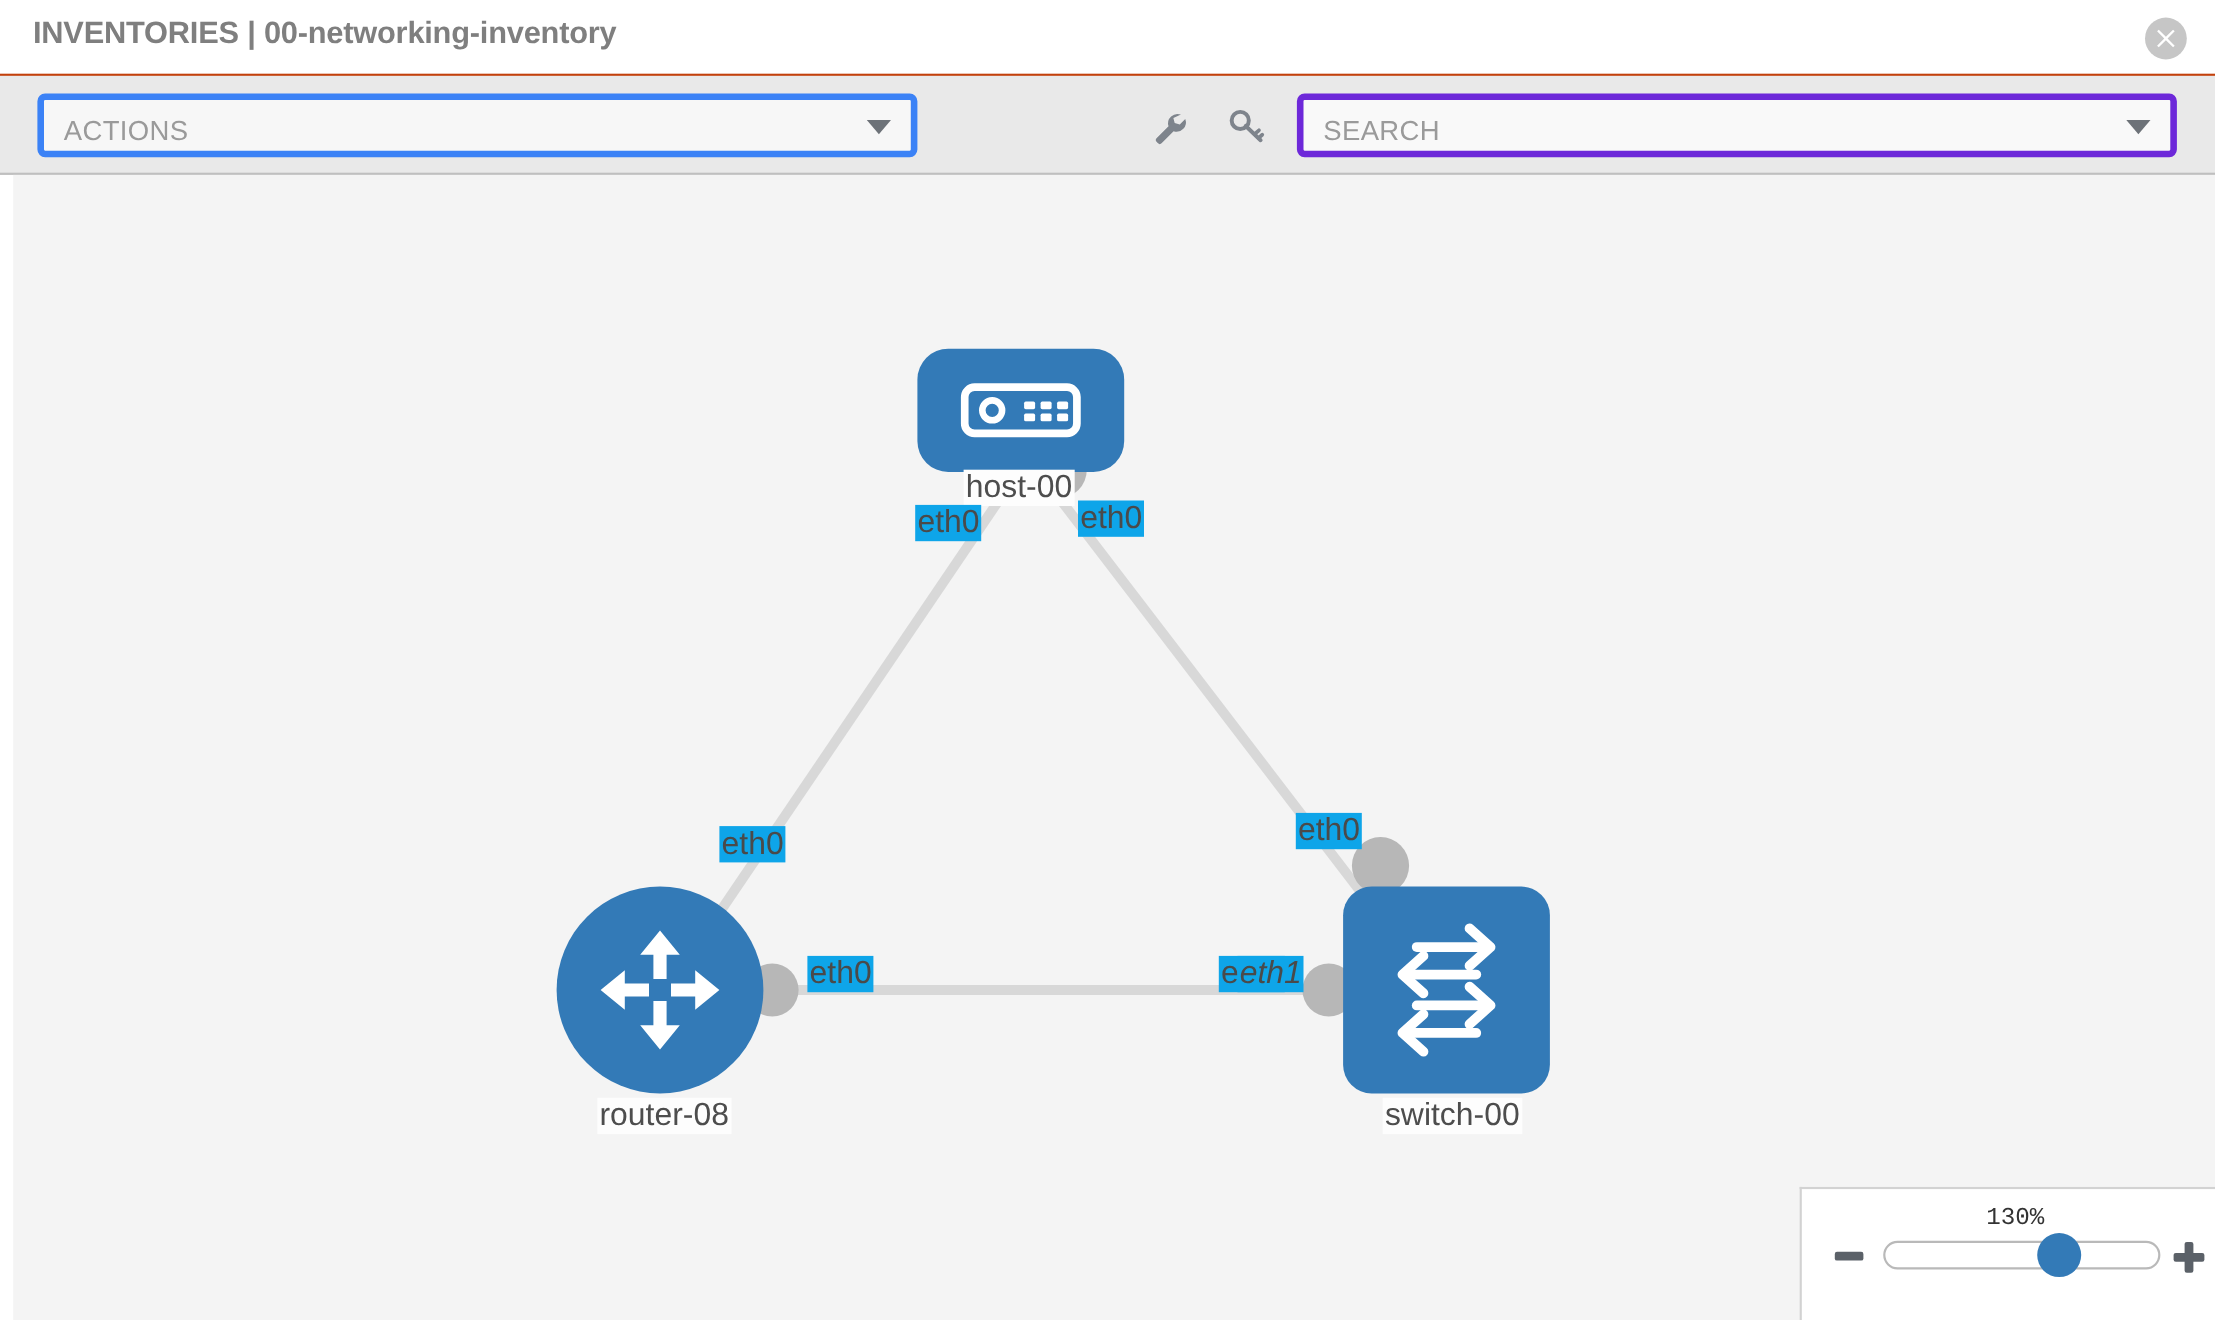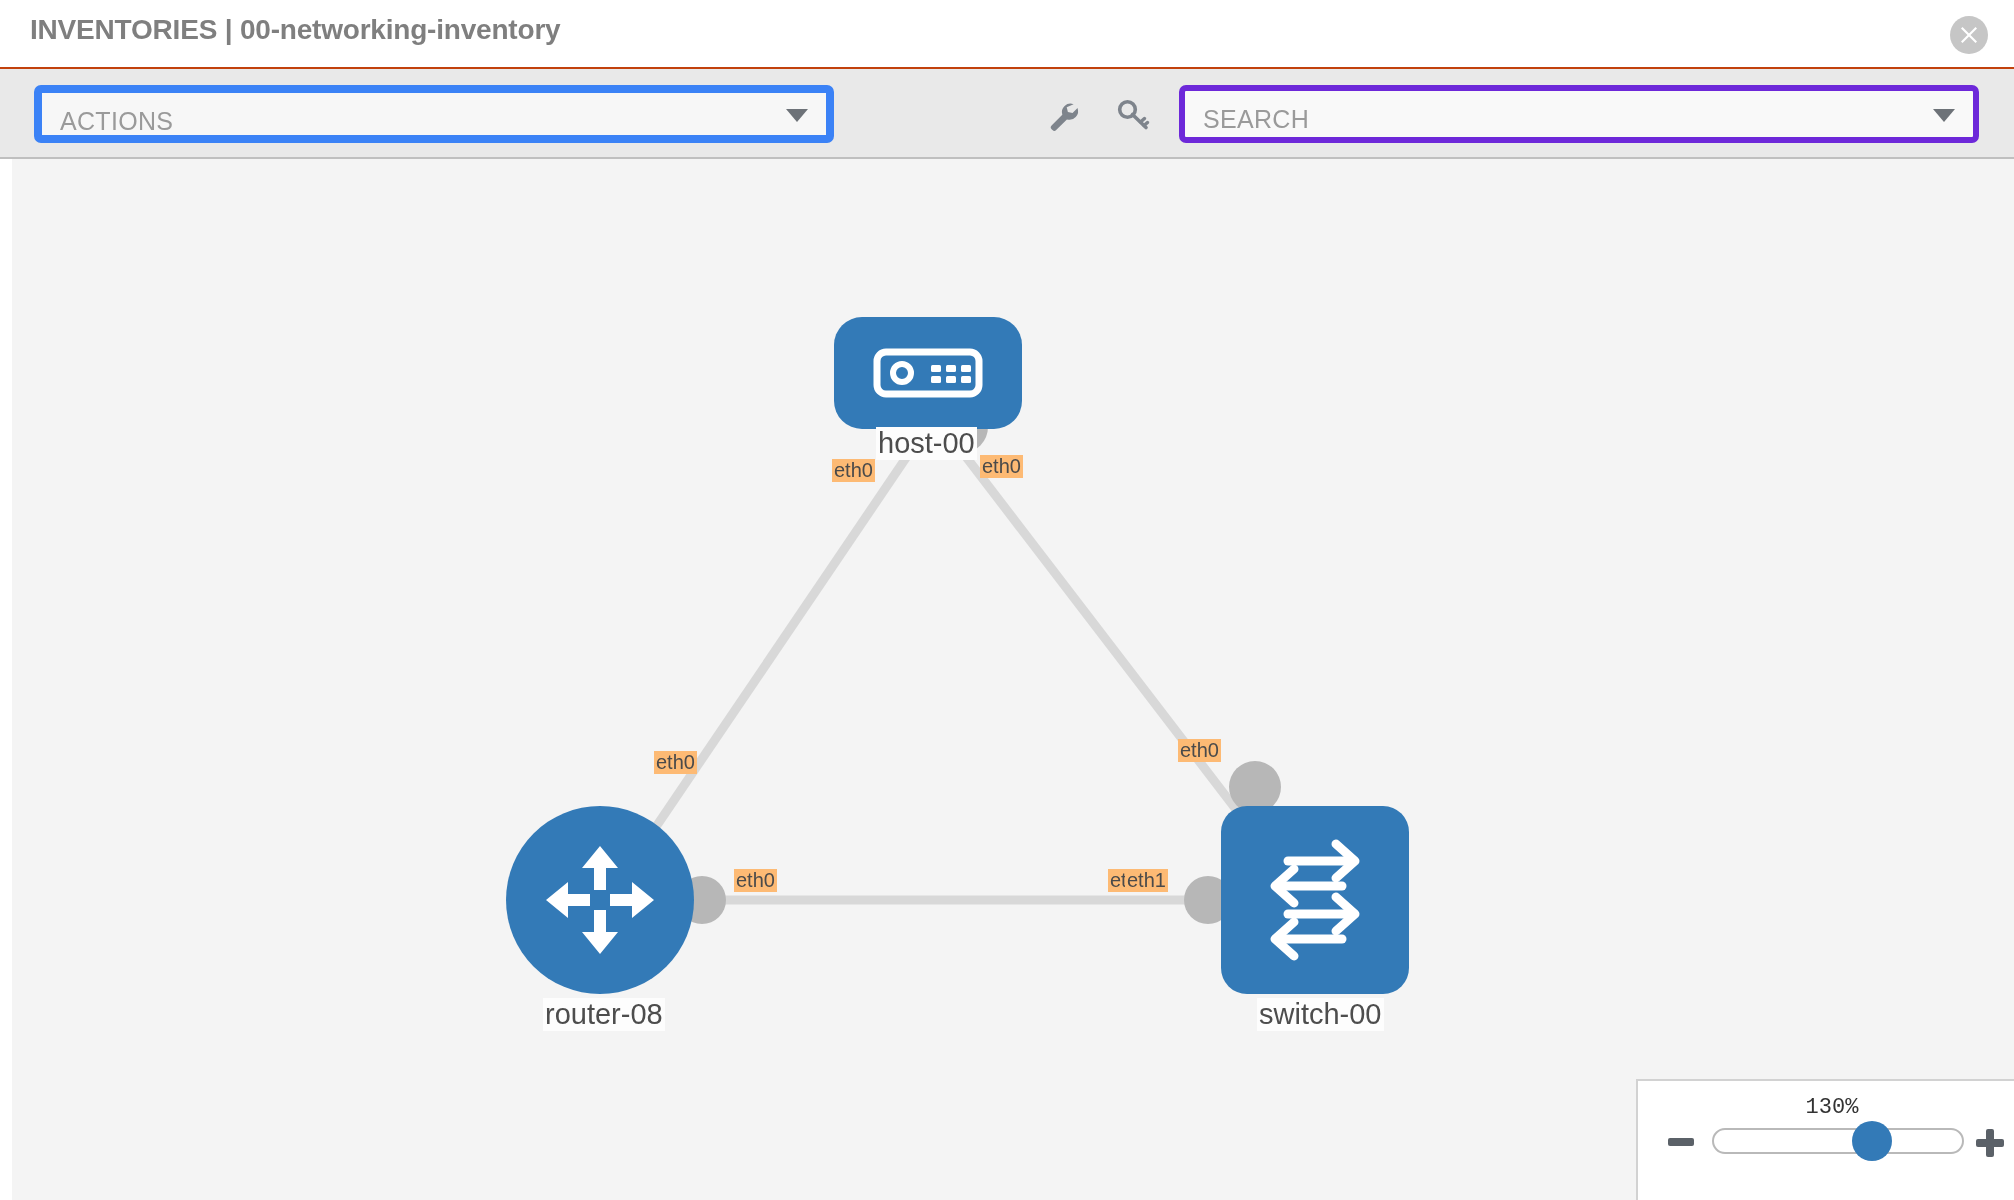--- a/index.html
+++ b/index.html
@@ -37,21 +37,21 @@
   .toolbar {
     position: absolute; left: 0; top: 69px;
     width: 2014px; height: 90px;
     background: #e9e9e9;
     border-bottom: 2px solid #bfbfbf;
   }
   .actions-select {
     position: absolute; left: 34px; top: 16px;
     width: 800px; height: 58px;
     background: #f7f7f7;
-    border: 8px solid #3b82f6;
+    border: 6px solid #3b82f6;
     border-radius: 7px;
   }
   .actions-label {
     position: absolute; left: 18px; top: 14px;
     font-size: 25px; color: #9a9a9a; letter-spacing: 0.3px;
   }
   .caret {
     position: absolute; right: 18px; top: 50%;
     margin-top: -5px;
     width: 0; height: 0;
@@ -116,22 +116,22 @@
   .node-router .node-label { left: 37px; top: 192px; }
 
   
   .node-switch { left: 1209px; top: 647px; }
   .node-switch .node-shape { width: 188px; height: 188px; border-radius: 26px; }
   .node-switch .node-label { left: 36px; top: 192px; }
 
   
   .iface-label {
     position: absolute;
-    font-size: 20px; color: #4a4a4a;
-    background: #fdba74;
+    font-size: 29px; color: #4a4a4a;
+    background: #0ea5e9;
     white-space: nowrap;
     padding: 0 2px;
     cursor: pointer;
   }
 
   
   .zoom-panel {
     position: absolute; right: 0; bottom: 0;
     width: 390px; height: 121px;
     background: #ffffff;
@@ -291,21 +291,21 @@
       </div>
       <div class="node-label">switch-00</div>
     </div>
 
     <div class="iface-label" style="left:820px; top:300px;">eth0</div>
     <div class="iface-label" style="left:968px; top:296px;">eth0</div>
     <div class="iface-label" style="left:642px; top:592px;">eth0</div>
     <div class="iface-label" style="left:1166px; top:580px;">eth0</div>
     <div class="iface-label" style="left:722px; top:710px;">eth0</div>
     <div class="iface-label" style="left:1096px; top:710px;">eth0</div>
-    <div class="iface-label" style="left:1113px; top:710px;">eth1</div>
+    <div class="iface-label" style="left:1113px; top:710px;font-style:italic;">eth1</div>
 
     <div class="zoom-panel">
       <div class="zoom-value">130%</div>
       <div class="zoom-minus"></div>
       <div class="zoom-track"></div>
       <div class="zoom-thumb"></div>
       <div class="zoom-plus"></div>
     </div>
 
   </div>

